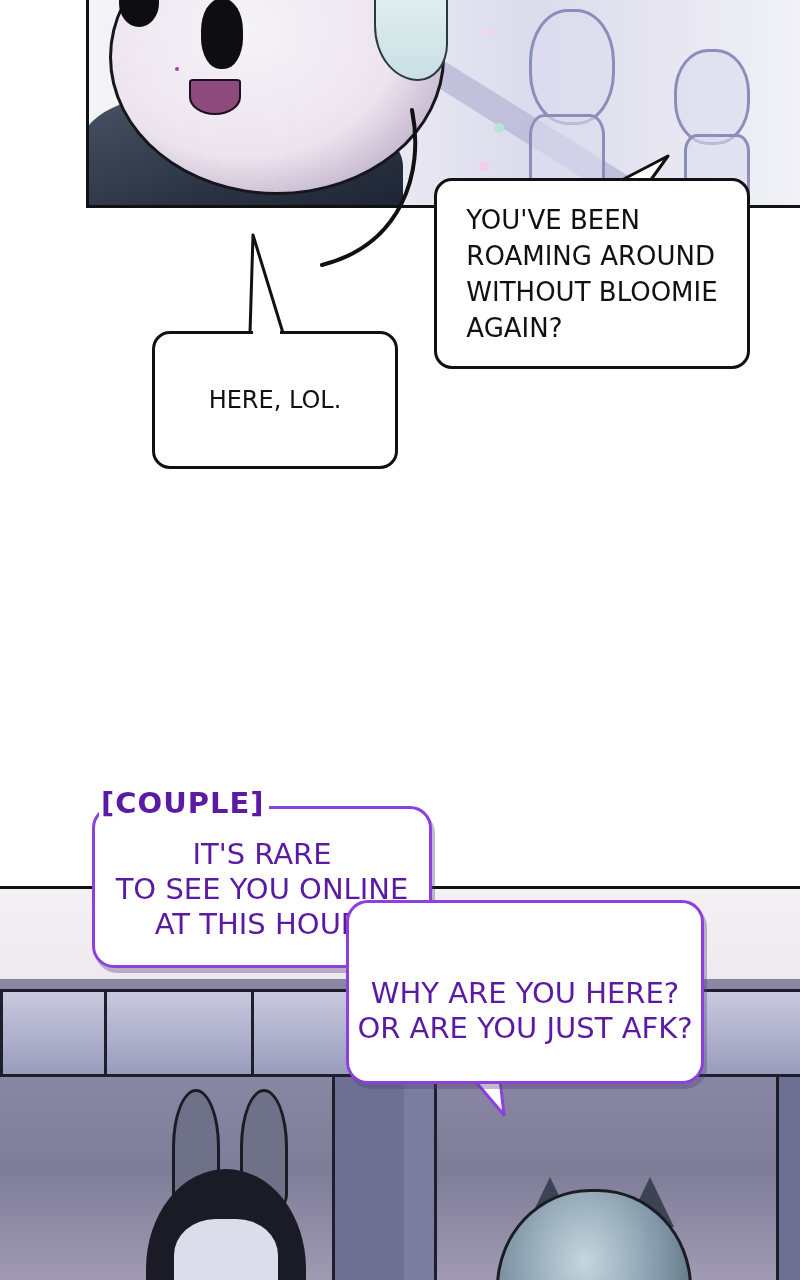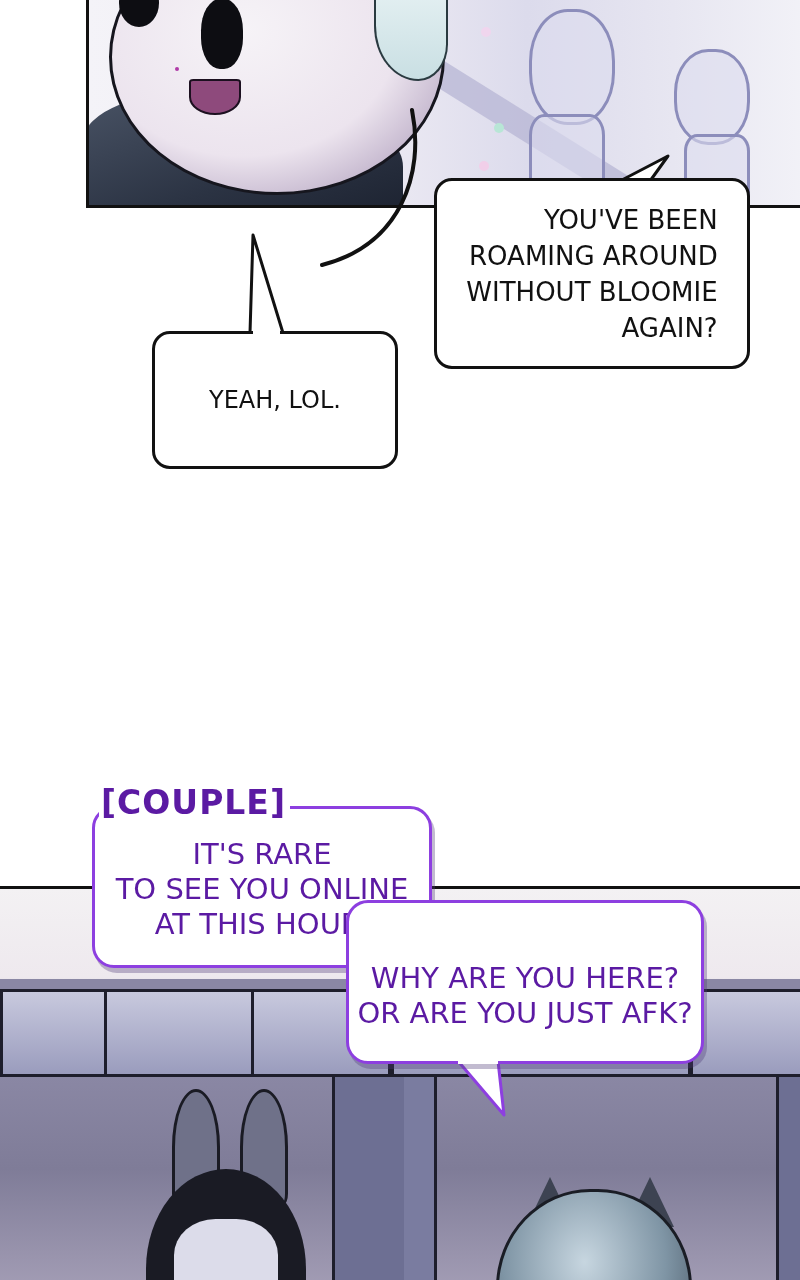--- a/index.html
+++ b/index.html
@@ -23,21 +23,21 @@
   .p1-hair { left:285px; top:-10px; width:70px; height:90px;
              background: linear-gradient(180deg,#e4f0f2, #c9dfe3); border-radius: 0 0 40% 60%;
              border:2px solid #2a3a40; border-top:none; }
   .p1-rail { left:320px; top:40px; width:460px; height:26px; background:#b7b6d4;
              transform: rotate(32deg); transform-origin:left top; opacity:.75; }
   .p1-ghost { border:3px solid #8c8dbb; border-radius:45%; background:rgba(220,220,238,.6); }
   .sparkle { width:10px; height:10px; border-radius:50%; }
 
   
   .bubble { background:#fff; border:3px solid #111; border-radius:18px; box-sizing:border-box;
-            display:flex; align-items:center; justify-content:center; text-align:right;
+            display:flex; align-items:center; justify-content:center; text-align:left;
             color:#111; font-family:"DejaVu Sans", sans-serif; }
   .bubble-text { white-space:pre-line; line-height:36px; }
 
   #bubble-roaming { left:434px; top:178px; width:316px; height:191px; font-size:26px; }
   #bubble-yeah { left:152px; top:331px; width:246px; height:138px; font-size:24px; }
 
   
   #panel2 { left:-4px; top:886px; width:808px; height:400px; border-top:3px solid #111;
             overflow:hidden;
             background: linear-gradient(180deg,#f3f1f3 0%, #eee9ee 22%, #c6bfcc 30%, #8b88a5 45%, #7f7c98 70%, #a39db5 100%); }
@@ -58,23 +58,23 @@
   .cat-ear { top:288px; width:0; height:0; border-left:24px solid transparent;
              border-right:24px solid transparent; border-bottom:50px solid #3d4352; }
 
   
   .pbubble { background:#fff; border:3px solid #8d3fe0; border-radius:22px; box-sizing:border-box;
              color:#5b1aa3; display:flex; align-items:center; justify-content:center;
              text-align:center; box-shadow: 3px 5px 0 rgba(80,60,120,.35); }
   .ptext { white-space:pre-line; font-size:29px; line-height:35px; }
   #pbubble-rare { left:92px; top:806px; width:340px; height:162px; }
   #pbubble-rare .ptext { margin-top:4px; }
-  #pbubble-why { left:346px; top:900px; width:358px; height:164px; align-items:flex-start; padding-top:58px; }
+  #pbubble-why { left:346px; top:900px; width:358px; height:184px; align-items:flex-start; padding-top:73px; }
 
-  #couple-label { left:99px; top:784px; font-size:33px; font-weight:bold; color:#5b1aa3;
+  #couple-label { left:99px; top:784px; font-size:29px; font-weight:bold; color:#5b1aa3;
                   letter-spacing:1px; background:#fff; padding:0 4px 0 2px; line-height:38px; }
 </style>
 </head>
 <body>
 
 <div id="panel1" class="abs">
   <div class="abs p1-rail"></div>
   <div class="abs p1-ghost" style="left:440px;top:10px;width:80px;height:110px;"></div>
   <div class="abs p1-ghost" style="left:585px;top:50px;width:70px;height:90px;"></div>
   <div class="abs p1-ghost" style="left:440px;top:115px;width:70px;height:100px;border-radius:20% 20% 0 0;"></div>
@@ -101,21 +101,21 @@
   <path d="M20 31 L 68 6 L 50 31" stroke="#111" stroke-width="3" fill="#fff" stroke-linejoin="round"></path>
 </svg>
 
 <div id="bubble-roaming" class="abs bubble">
   <span class="bubble-text">YOU'VE BEEN
 ROAMING AROUND
 WITHOUT BLOOMIE
 AGAIN?</span>
 </div>
 <div id="bubble-yeah" class="abs bubble">
-  <span class="bubble-text">YEAH, LOL.</span>
+  <span class="bubble-text">HERE, LOL.</span>
 </div>
 
 <div class="abs" style="left:253px;top:331px;width:27px;height:4px;background:#fff;"></div>
 
 <div id="panel2" class="abs">
   <div class="abs wall-top"></div>
   <div class="abs block" style="left:4px;width:108px;"></div>
   <div class="abs block" style="left:108px;width:150px;"></div>
   <div class="abs block" style="left:255px;width:140px;"></div>
   <div class="abs block" style="left:395px;width:300px;"></div>

